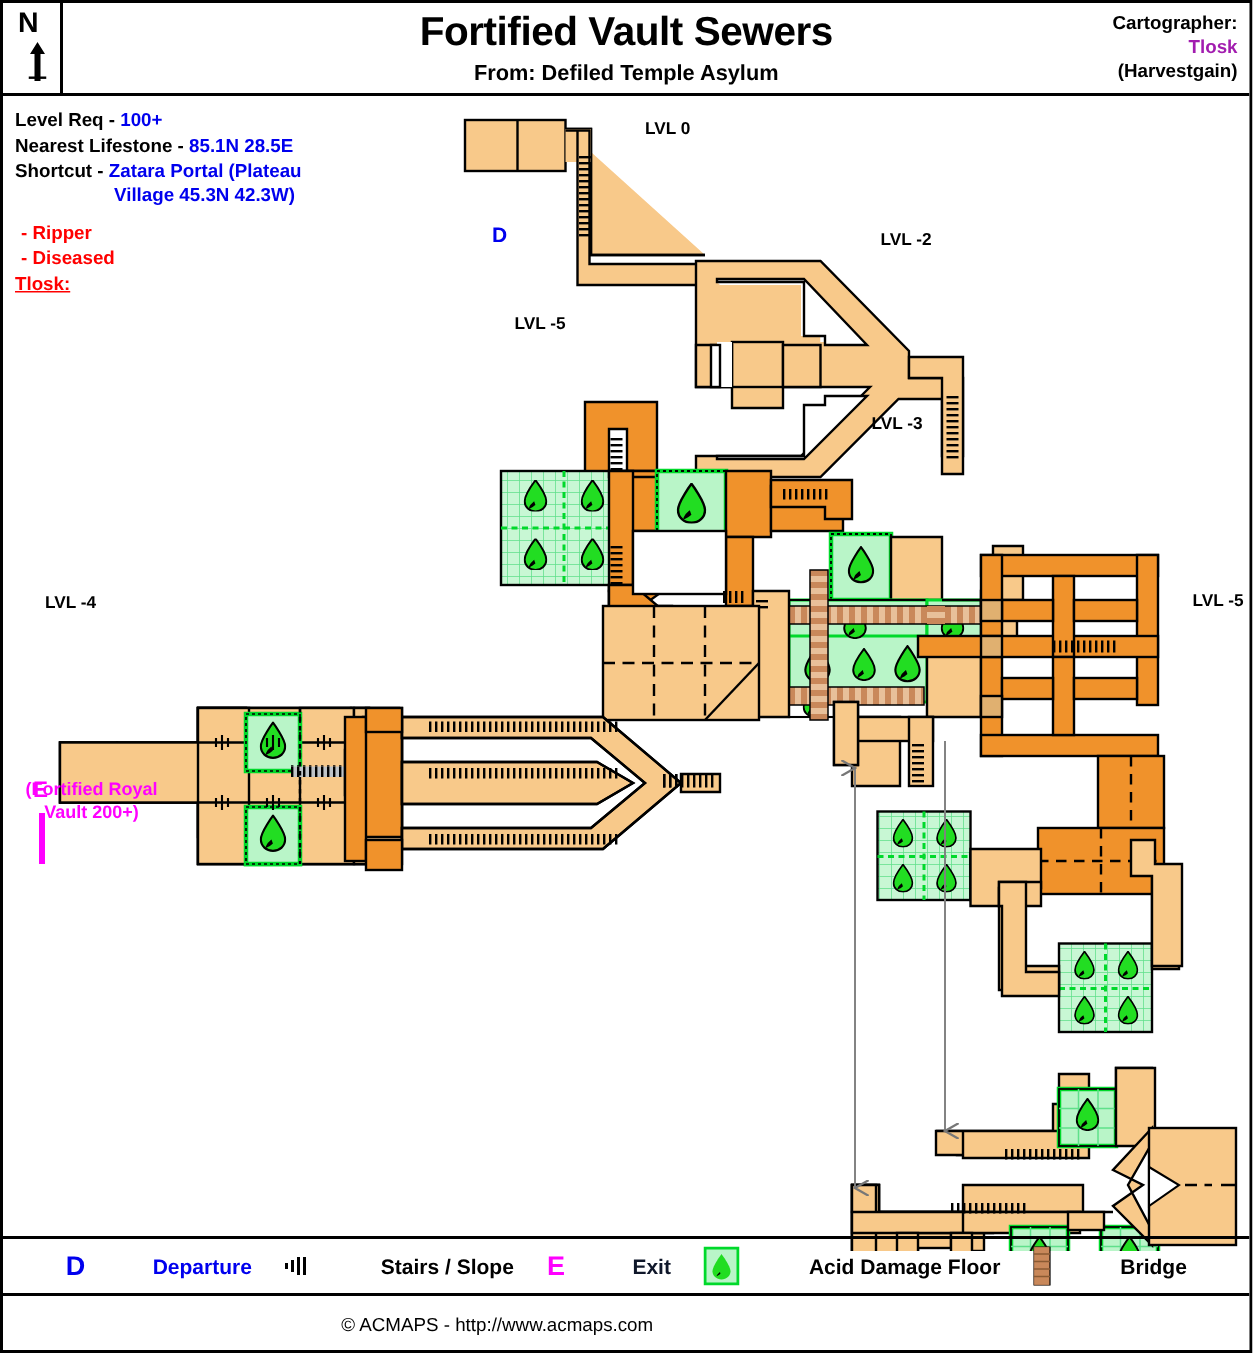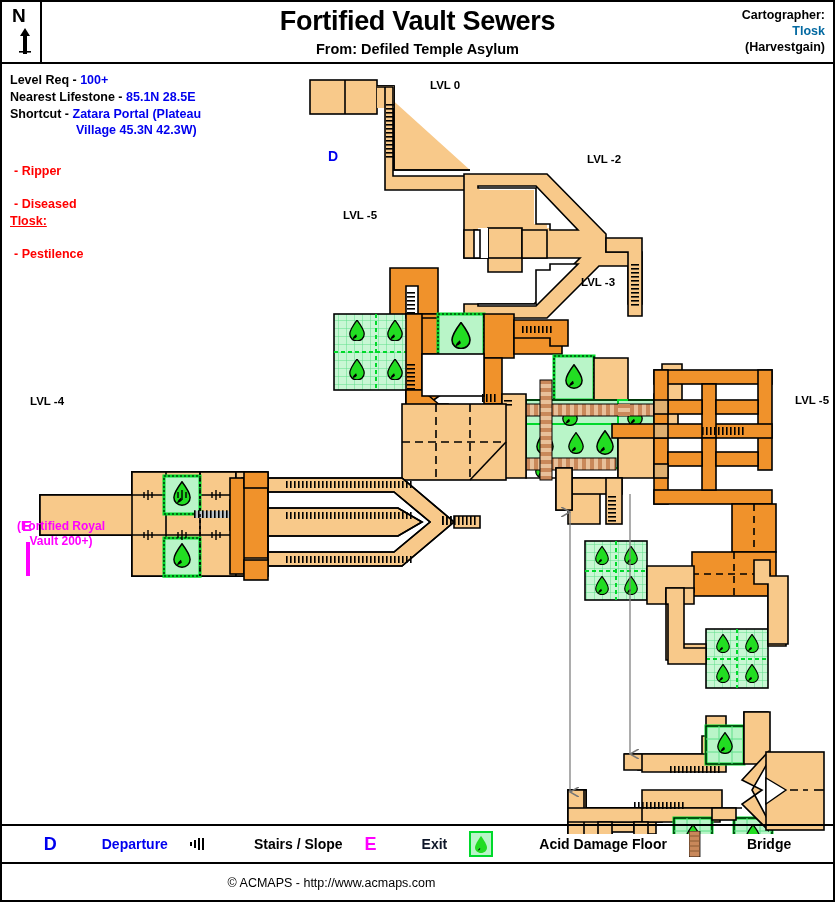--- a/index.html
+++ b/index.html
@@ -10,29 +10,29 @@
     overflow:hidden;
   }
   
   #header{position:absolute;left:0;top:0;width:831px;height:62px;border-bottom:2px solid #000;box-sizing:border-box;}
   #compass-box{position:absolute;left:0;top:0;width:40px;height:60px;border-right:2px solid #000;box-sizing:border-box;}
   #compass-n{position:absolute;left:10px;top:4px;font-size:19px;font-weight:bold;color:#000;line-height:1;}
   #compass-arrow{position:absolute;left:17px;top:26px;}
   #title-main{position:absolute;left:0;right:0;top:4px;text-align:center;font-size:27px;font-weight:bold;letter-spacing:-.3px;color:#000;}
   #title-sub{position:absolute;left:0;right:0;top:39px;text-align:center;font-size:14.5px;font-weight:bold;color:#000;}
   #carto{position:absolute;right:8px;top:5px;text-align:right;font-size:12.5px;font-weight:bold;line-height:16px;color:#000;}
-  #carto .nm{color:#0369a1;}
+  #carto .nm{color:#a21caf;}
   
   #info{position:absolute;left:8px;top:70px;width:290px;font-size:12.5px;font-weight:bold;line-height:16.8px;}
   #info .lbl{color:#000;}
   #info .val{color:#0000ee;}
   #info .ind{display:inline-block;width:66px;}
   #info .gap{height:8px;}
   #info .mon-h{color:#ff0000;text-decoration:underline;}
-  #info .mon-i{color:#ff0000;padding-left:4px;margin-top:16px;}
+  #info .mon-i{color:#ff0000;padding-left:4px;}
   
   #map{position:absolute;left:0;top:62px;width:831px;height:770px;}
   #map svg{display:block;}
   
   #legend{position:absolute;left:0;bottom:36px;width:831px;height:40px;border-top:2px solid #000;border-bottom:2px solid #000;box-sizing:border-box;}
   #legend-inner{display:flex;align-items:center;justify-content:center;height:100%;gap:0px;}
   .lg{display:flex;align-items:center;margin:0 11px;}
   .lg .ico{margin-right:6px;display:flex;align-items:center;}
   .lg .txt{font-size:14px;font-weight:bold;color:#000;white-space:nowrap;margin-left:40px;}
   .lg .txt.blue{color:#0000ee;}
@@ -82,21 +82,20 @@
     </div>
     <div class="gap"></div>
     <div>
       <div class="mon-i">- Ripper</div>
     </div>
     <div>
       <div class="mon-i">- Diseased</div>
     </div>
     <div>
       <div class="mon-h">Tlosk:</div>
-      <div class="mon-i">- Pestilence</div>
     </div>
   </div>
 
   <div id="map">
     <svg width="831" height="770" viewBox="0 0 831 770" xmlns="http://www.w3.org/2000/svg">
       <defs>
 
         <pattern id="acidGrid" width="8" height="8" patternUnits="userSpaceOnUse">
           <rect width="8" height="8" fill="#C8F7D4"></rect>
           <path d="M8 0 L0 0 L0 8" fill="none" stroke="#5FE08A" stroke-width="1"></path>

